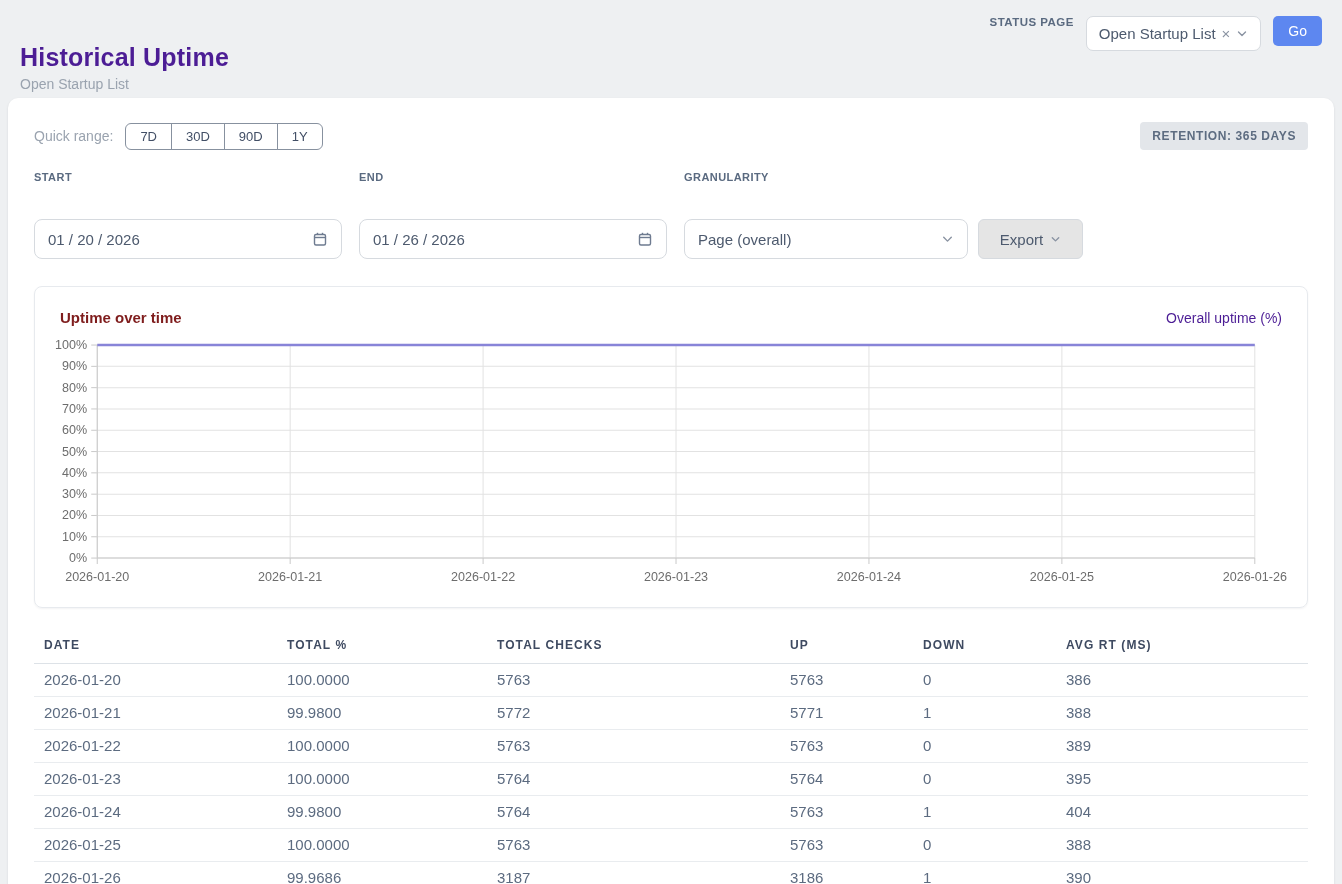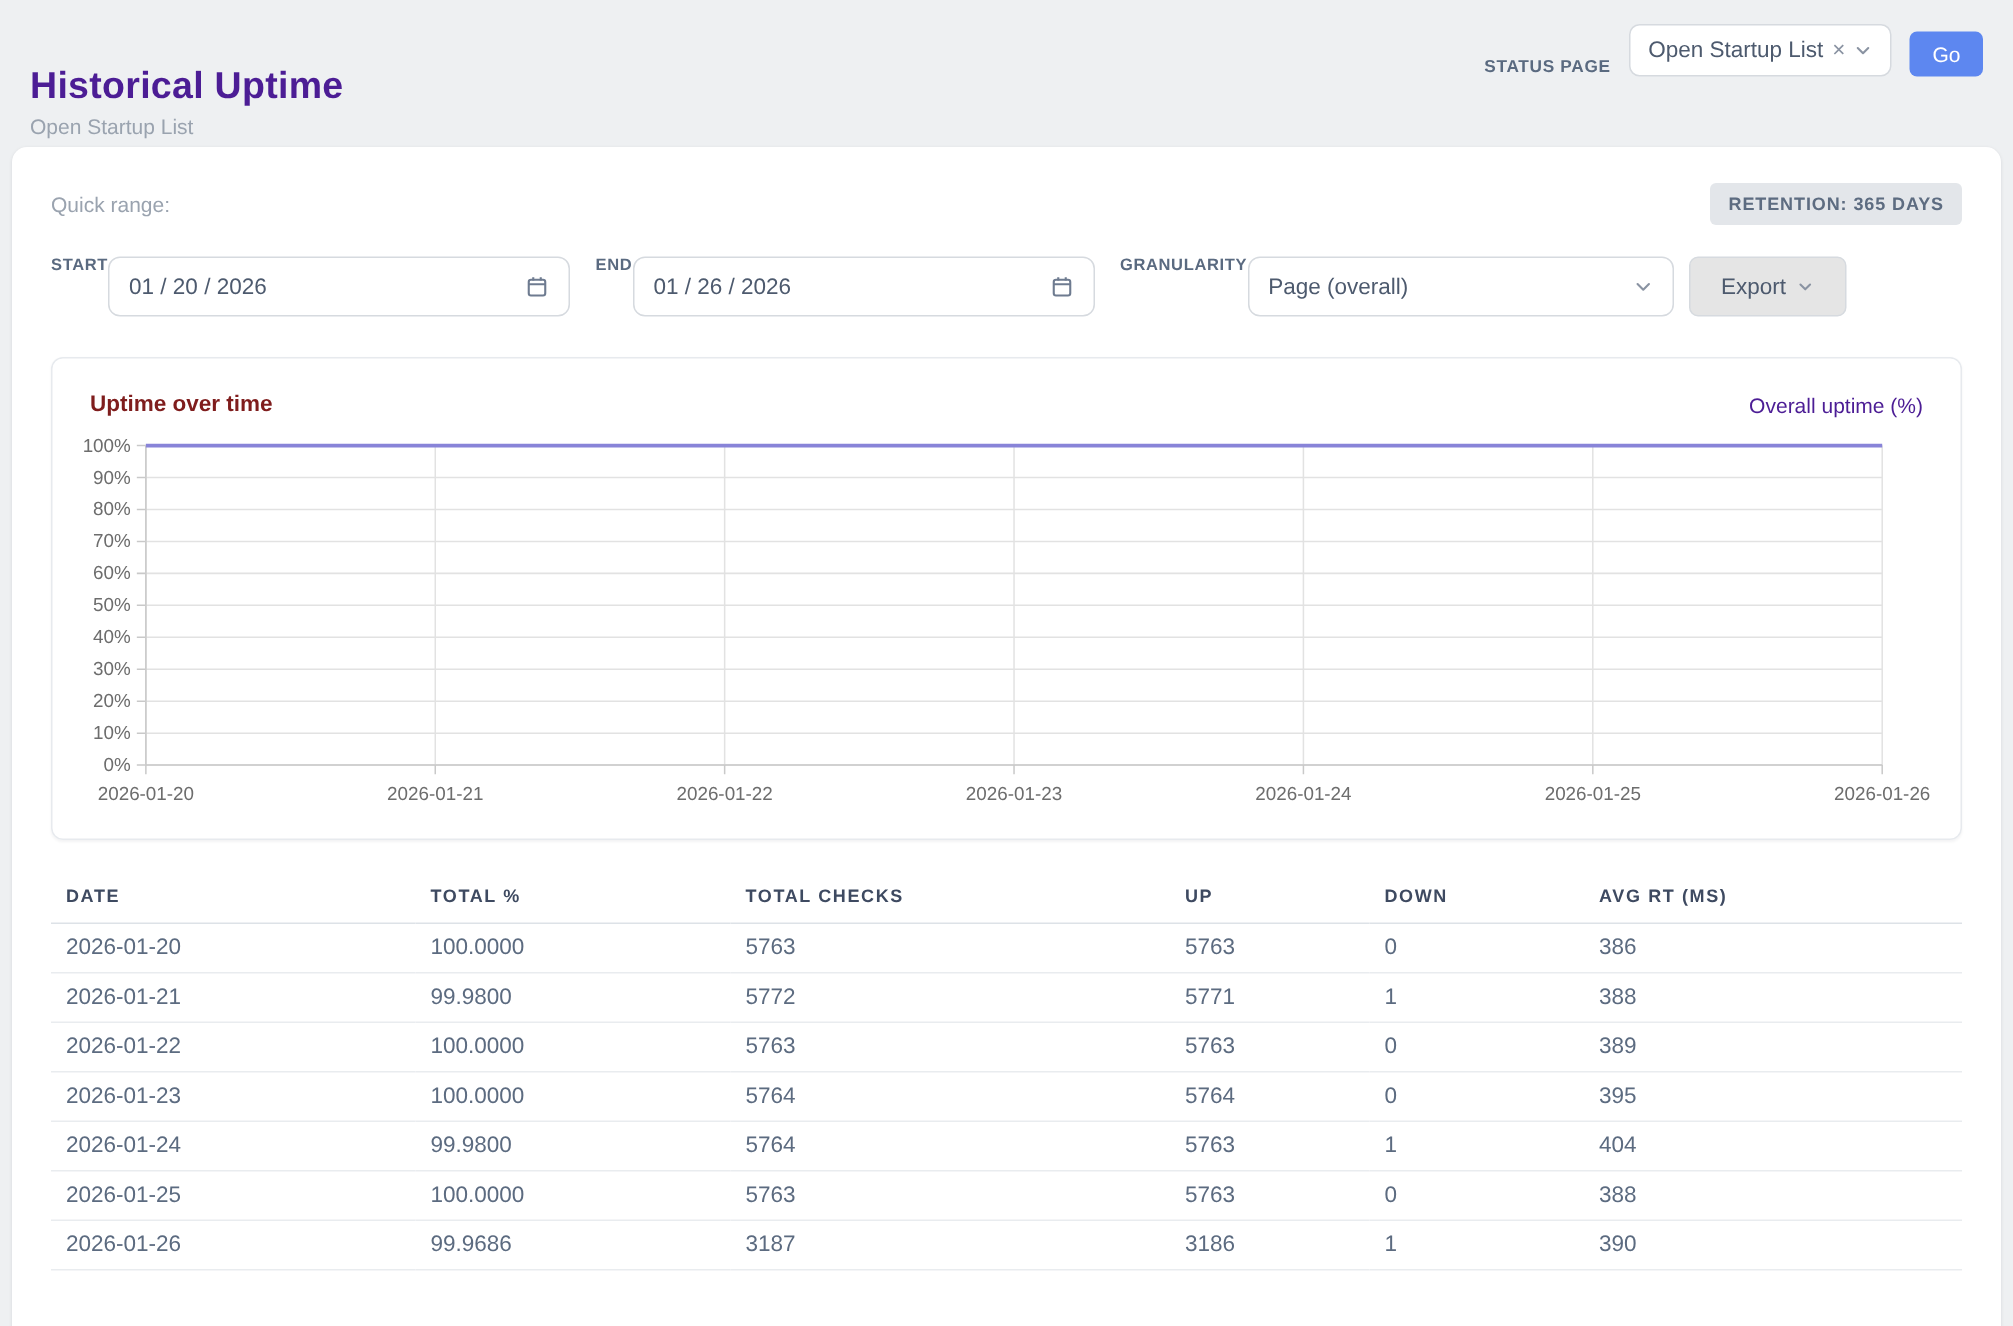--- a/index.html
+++ b/index.html
@@ -9,21 +9,21 @@
     background: #eef0f2;
     color: #4d5a6e;
     -webkit-font-smoothing: antialiased;
   }
   .topbar {
     display: flex; justify-content: space-between; align-items: flex-start;
     padding: 11px 20px 6px 20px;
   }
   .title-block h1 { font-size: 25px; font-weight: 700; color: #4c1d95; letter-spacing: .2px; margin-top: 32px; }
   .subtitle { font-size: 14px; color: #9aa3af; margin-top: 4px; }
-  .topbar-right { display: flex; align-items: flex-end; gap: 12px; margin-top: 5px; }
+  .topbar-right { display: flex; align-items: flex-start; gap: 12px; margin-top: 5px; }
   .status-label { font-size: 11.5px; font-weight: 600; letter-spacing: .04em; color: #5a6a80; }
   .select-box {
     display: flex; align-items: center; gap: 6px;
     background: #fff; border: 1px solid #d6dadf; border-radius: 7px;
     padding: 8px 12px; font-size: 15px; color: #4d5a6e; cursor: pointer;
   }
   .status-select { min-width: 168px; }
   .clear-x { color: #8a93a2; font-size: 15px; line-height: 1; }
   .chev { color: #8a93a2; display: inline-flex; }
   .go-btn {
@@ -46,21 +46,21 @@
     cursor: pointer; font-family: inherit; position: relative;
   }
   .seg-btn:first-child { border-radius: 6px 0 0 6px; margin-left: 0; }
   .seg-btn:last-child { border-radius: 0 6px 6px 0; }
   .spacer { flex: 1; }
   .badge {
     background: #e3e6ea; color: #5d6c81; font-size: 12px; font-weight: 600;
     letter-spacing: .05em; padding: 7px 12px; border-radius: 4px;
   }
   .fields-row { display: flex; align-items: flex-end; gap: 17px; margin-bottom: 27px; }
-  .field { display: flex; flex-direction: row; }
+  .field { display: flex; flex-direction: column; gap: 28px; }
   .field label {
     font-size: 11px; font-weight: 600; letter-spacing: .04em; color: #5a6a80;
     margin-bottom: 8px;
   }
   .input {
     height: 40px; border: 1px solid #d6dadf; border-radius: 8px; background: #fff;
     display: flex; align-items: center; justify-content: space-between;
     padding: 0 13px; font-size: 15px; color: #4d5a6e; cursor: pointer;
   }
   .w-date { width: 308px; }
@@ -117,20 +117,26 @@
       </span>
     </div>
     <button class="go-btn">Go</button>
   </div>
 </header>
 
 <main class="main-card">
 
   <div class="quick-row">
     <span class="quick-label">Quick range:</span>
+    <div class="segmented" id="quick-ranges">
+        <button class="seg-btn">7D</button>
+        <button class="seg-btn">30D</button>
+        <button class="seg-btn">90D</button>
+        <button class="seg-btn">1Y</button>
+      </div>
     <span class="spacer"></span>
     <span class="badge">RETENTION: 365 DAYS</span>
   </div>
 
   <div class="fields-row">
     <div class="field">
       <label>START</label>
       <div class="input w-date">
         <span>01 / 20 / 2026</span>
         <span class="chev">

